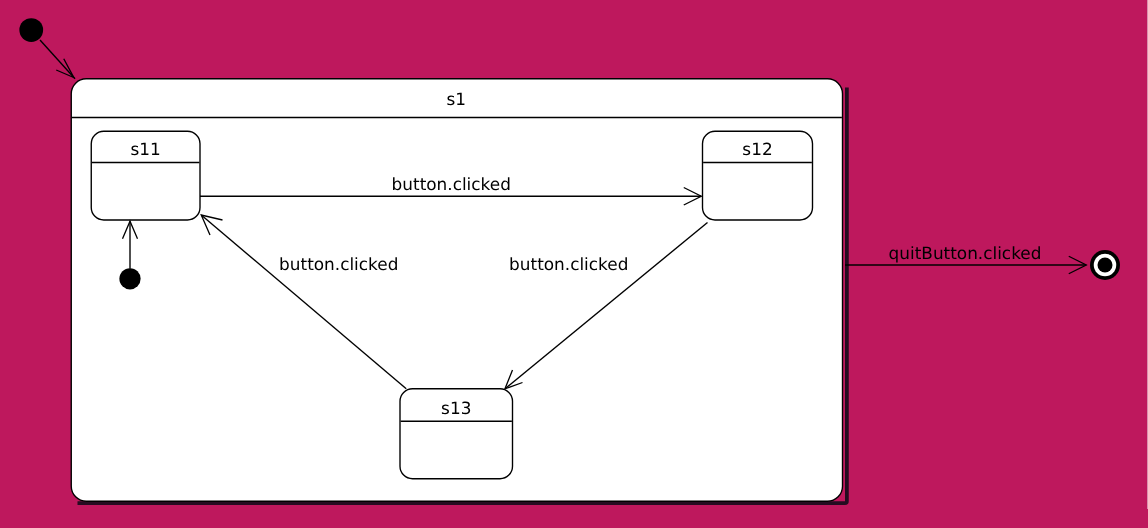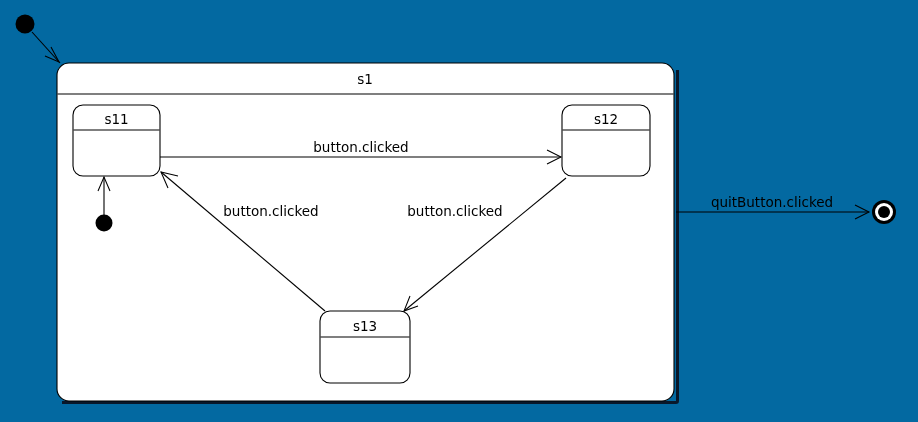--- a/index.html
+++ b/index.html
@@ -10,21 +10,21 @@
   body {
     width: 918px;
     height: 422px;
     overflow: hidden;
     font-family: "DejaVu Sans", sans-serif;
   }
   #diagram-root {
     position: relative;
     width: 918px;
     height: 422px;
-    background: #0369a1;
+    background: #be185d;
   }
   svg#state-diagram {
     display: block;
     width: 918px;
     height: 422px;
   }
   .state-box-rect {
     fill: #ffffff;
     stroke: #000000;
     stroke-width: 1.1;

